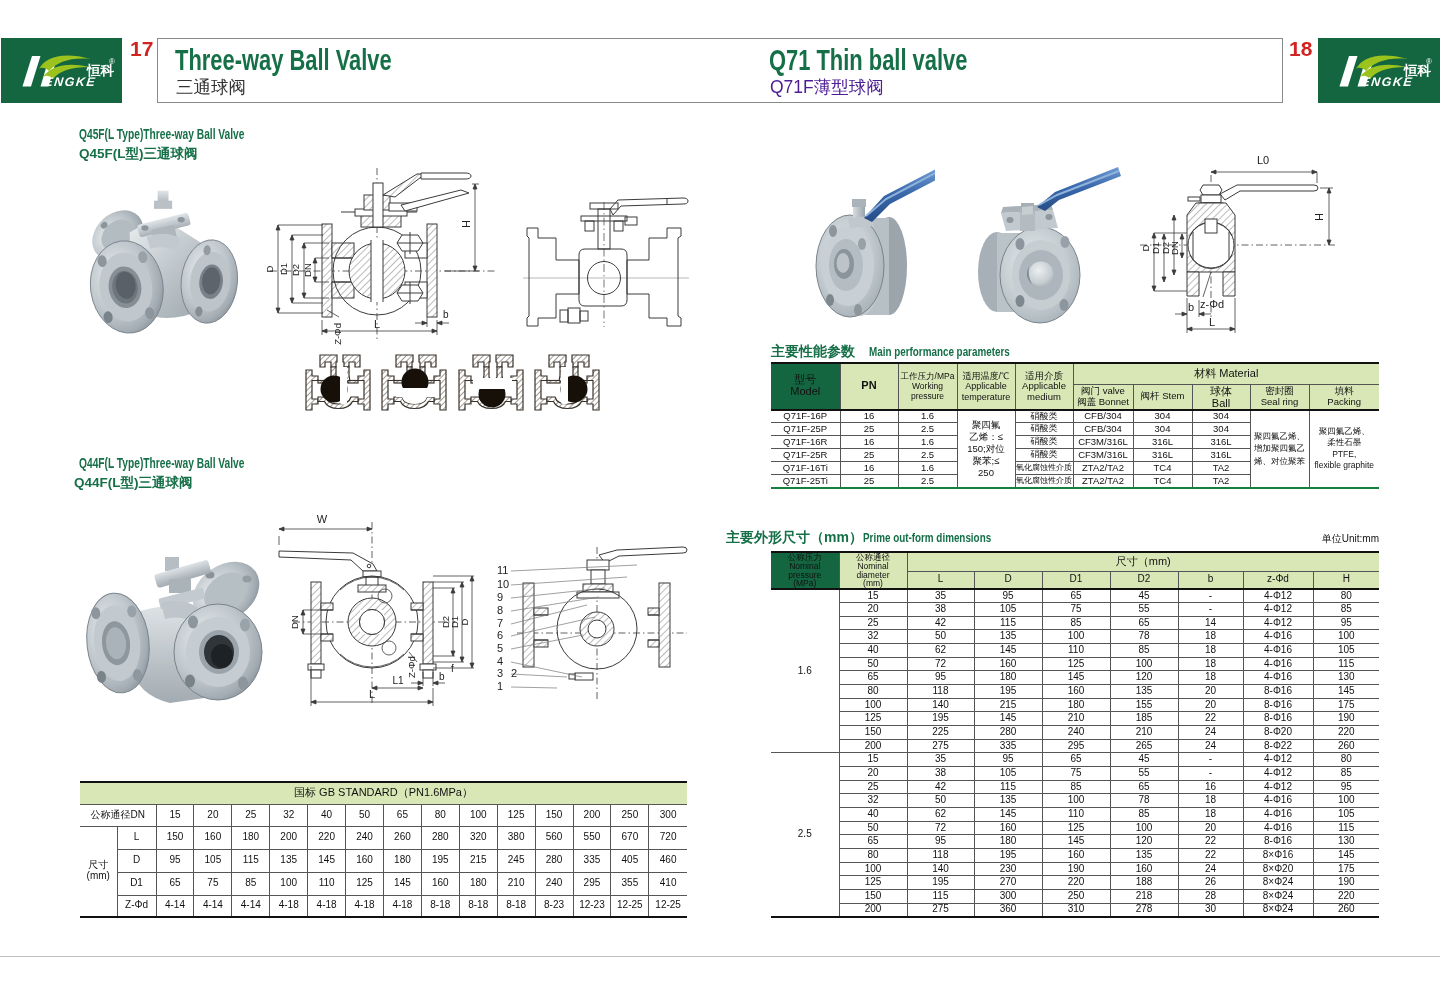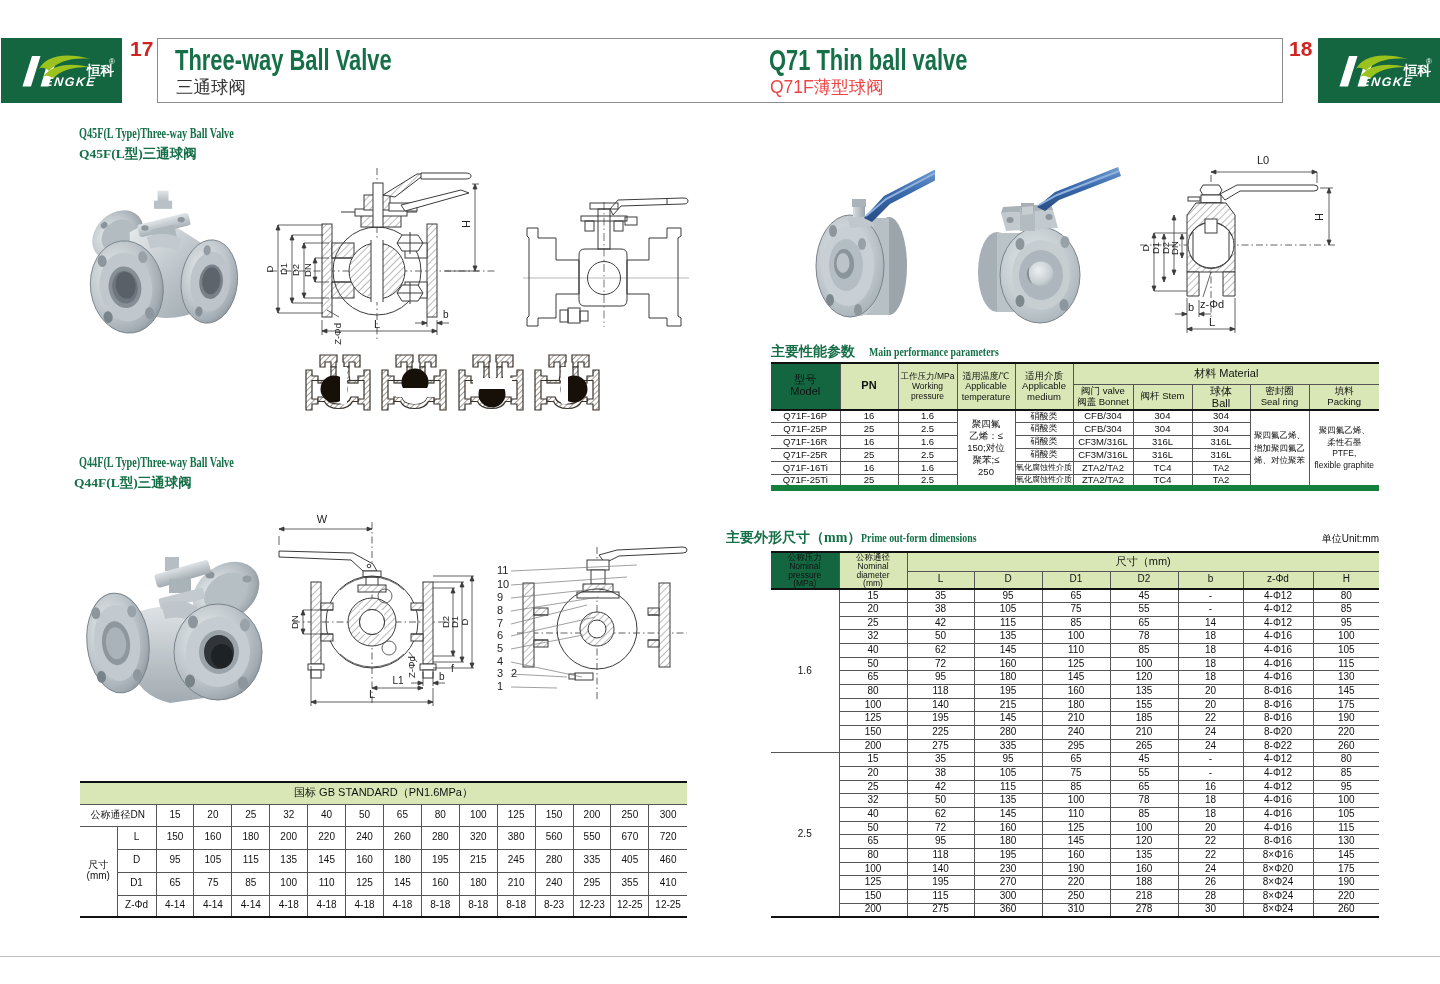--- a/index.html
+++ b/index.html
@@ -1,21 +1,21 @@
 <!DOCTYPE html>
 <html><head>
 <meta charset="utf-8">
 <style>
 *{margin:0;padding:0;box-sizing:border-box;}
 html,body{width:1440px;height:984px;background:#fff;font-family:"Liberation Sans",sans-serif;overflow:hidden;}
 .abs{position:absolute;}
 #page{position:relative;width:1440px;height:984px;background:#fff;}
 .greenblock{background:#136640;}
 .cond{display:inline-block;transform:scaleX(0.73);transform-origin:left center;white-space:nowrap;}
-.gtitle{color:#156f47;font-weight:bold;font-family:Liberation Serif, serif;}
+.gtitle{color:#156f47;font-weight:bold;}
 table{border-collapse:collapse;table-layout:fixed;}
 td{text-align:center;vertical-align:middle;overflow:hidden;}
 .t1 td{border:1px solid #555;font-size:10px;color:#111;line-height:1.08;padding:0;}
 .hdrgreen{background:#d9e7b6;}
 .perf td{font-size:9.5px;}
 .noside tr td:first-child{border-left:none;}
 .noside tr td:last-child{border-right:none;}
 .hbot{border-bottom:2px solid #111 !important;}
 .dkgreen{background:#136640;color:#fff;}
 </style>
@@ -34,21 +34,21 @@
       <text x="86" y="36.5" fill="#fff" font-size="13.5" font-weight="bold">恒科</text>
       <text x="108" y="26" fill="#fff" font-size="8">®</text>
     </g>
   </svg>
 </div>
 <div class="abs" style="left:130px;top:37px;color:#cf2420;font-size:21px;font-weight:bold;">17</div>
 <div class="abs" style="left:157px;top:38px;width:1126px;height:65px;border:1px solid #8a8a8a;background:#fff;"></div>
 <div class="abs" style="left:175px;top:43px;font-size:30px;font-weight:bold;color:#156f47;"><span class="cond">Three-way Ball Valve</span></div>
 <div class="abs" style="left:176px;top:75px;font-size:17.5px;color:#333;">三通球阀</div>
 <div class="abs" style="left:769px;top:43px;font-size:30px;font-weight:bold;color:#156f47;"><span class="cond">Q71 Thin ball valve</span></div>
-<div class="abs" style="left:770px;top:75px;font-size:17.5px;color:#ef4444;text-align:right;">Q71F薄型球阀</div>
+<div class="abs" style="left:770px;top:75px;font-size:17.5px;color:#4c1d95;text-align:right;">Q71F薄型球阀</div>
 <div class="abs" style="left:1289px;top:37px;color:#cf2420;font-size:21px;font-weight:bold;">18</div>
 <div class="abs greenblock" style="left:1318px;top:38px;width:122px;height:65px;">
   <svg width="121" height="65" viewBox="0 0 121 65">
     <g>
       <path d="M31 18 L39.5 18 L30 48.5 L21.5 48.5 Z" fill="#fff"></path>
       <path d="M46.5 25 L54.5 25 L47.5 48.5 L39.5 48.5 Z" fill="#fff"></path>
       <path d="M38 31 C44 20 60 13 90 21 C70 19 56 24 48 33 C44 29 40 29 38 31 Z" fill="#9cc21d"></path>
       <path d="M42 39 C50 28 66 24 88 29 C70 29 58 33 52 41 C48 37 45 37 42 39 Z" fill="#9cc21d"></path>
       <text x="48" y="48" fill="#fff" font-size="12.5" font-weight="bold" font-style="italic" letter-spacing="1.5" transform="skewX(-6)">ENGKE</text>
       <text x="86" y="36.5" fill="#fff" font-size="13.5" font-weight="bold">恒科</text>
@@ -159,21 +159,21 @@
             <td>12-23</td>
             <td>12-25</td>
             <td>12-25</td>
           </tr>
 </tbody>
       </table>
 </div>
 
 <div class="abs gtitle" style="left:771px;top:343px;font-size:14px;">主要性能参数　<span class="cond" style="font-size:13.5px;">Main performance parameters</span></div>
 <div class="abs" style="left:771px;top:362px;">
-<table class="t1 perf noside" style="width:608px;border-top:2px solid #111;border-bottom:6px solid #15803d;">
+<table class="t1 perf noside" style="width:608px;border-top:2px solid #111;border-bottom:2px solid #15803d;">
 <colgroup>
           <col style="width:69px">
           <col style="width:58px">
           <col style="width:59px">
           <col style="width:58px">
           <col style="width:58px">
           <col style="width:60px">
           <col style="width:59px">
           <col style="width:58px">
           <col style="width:59px">

